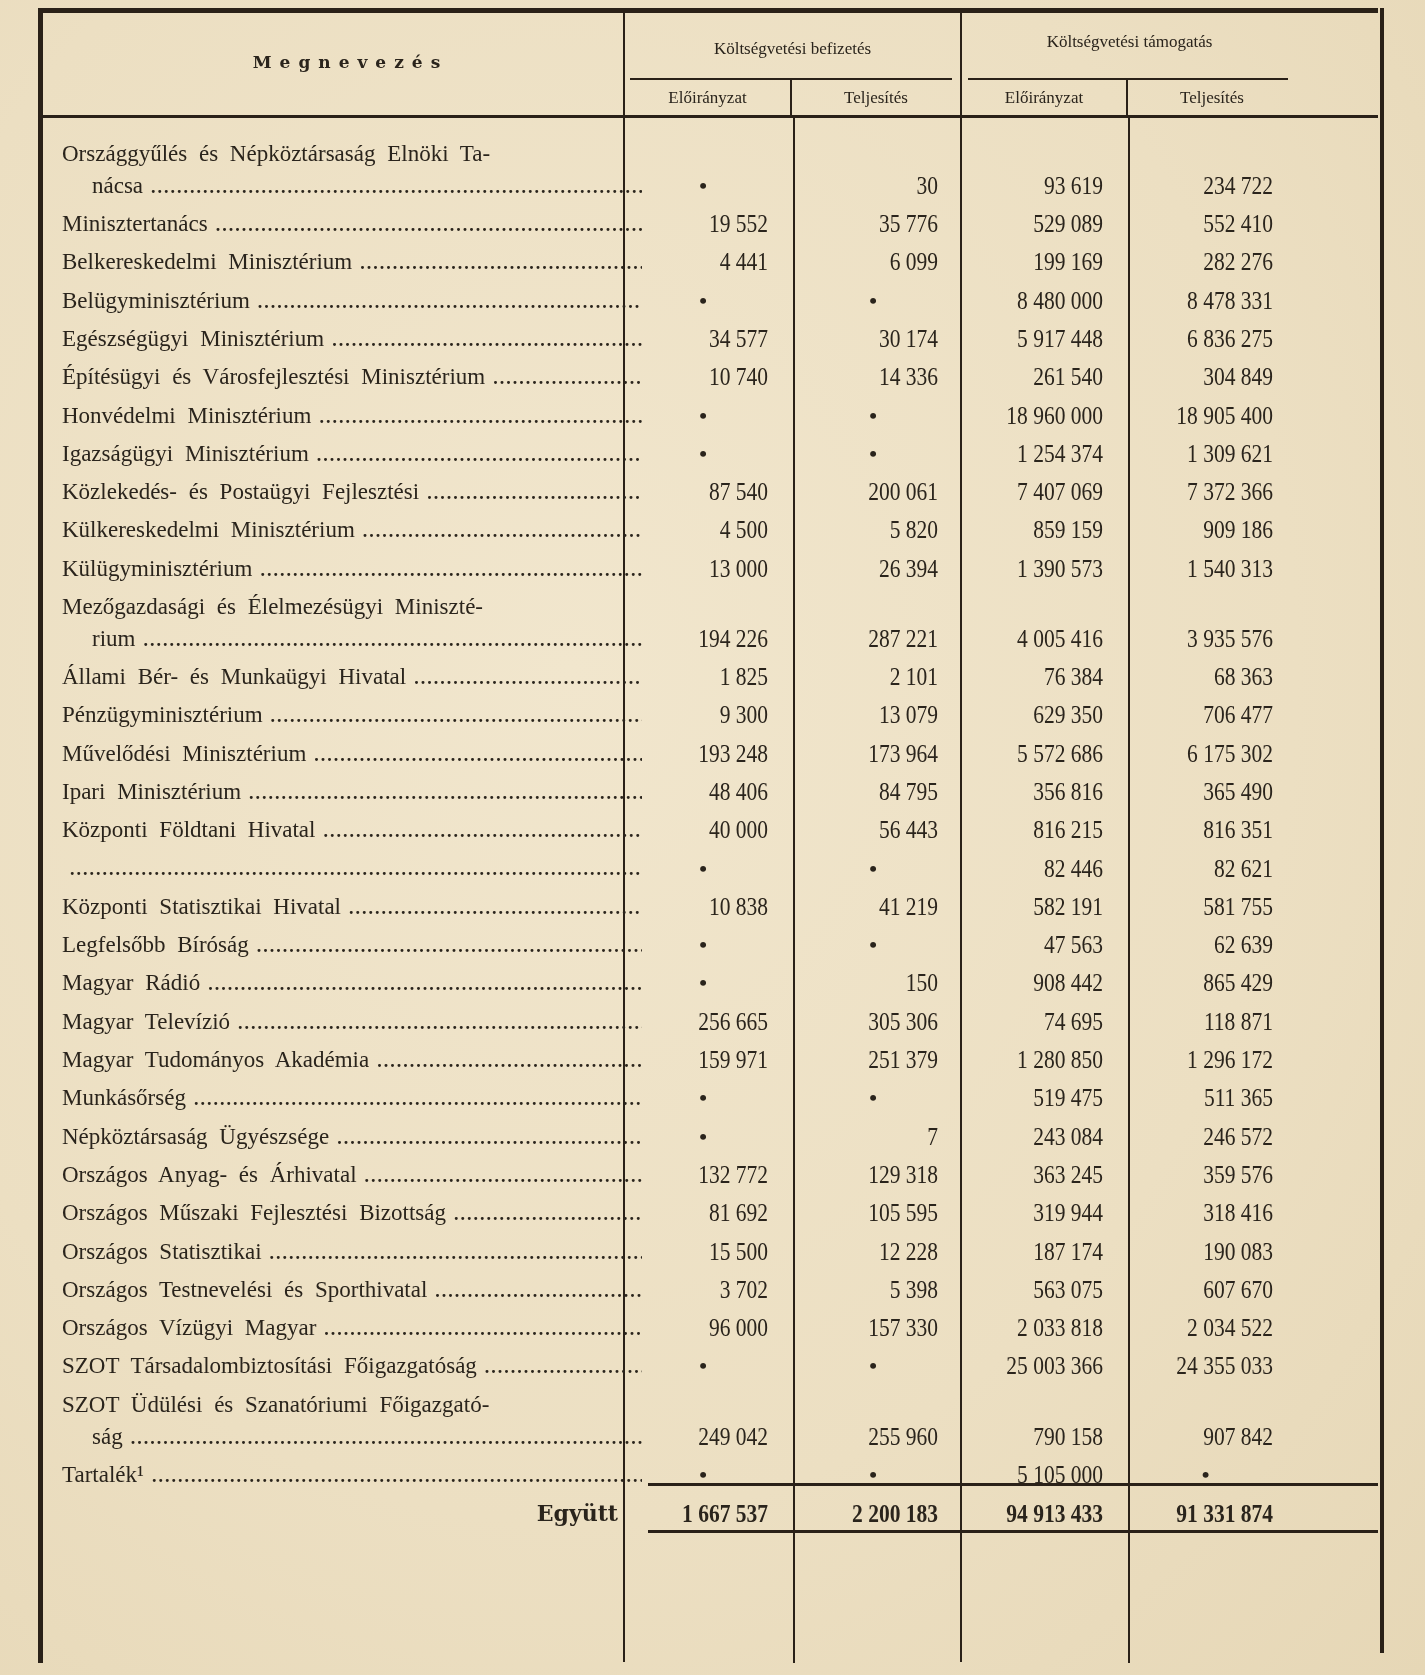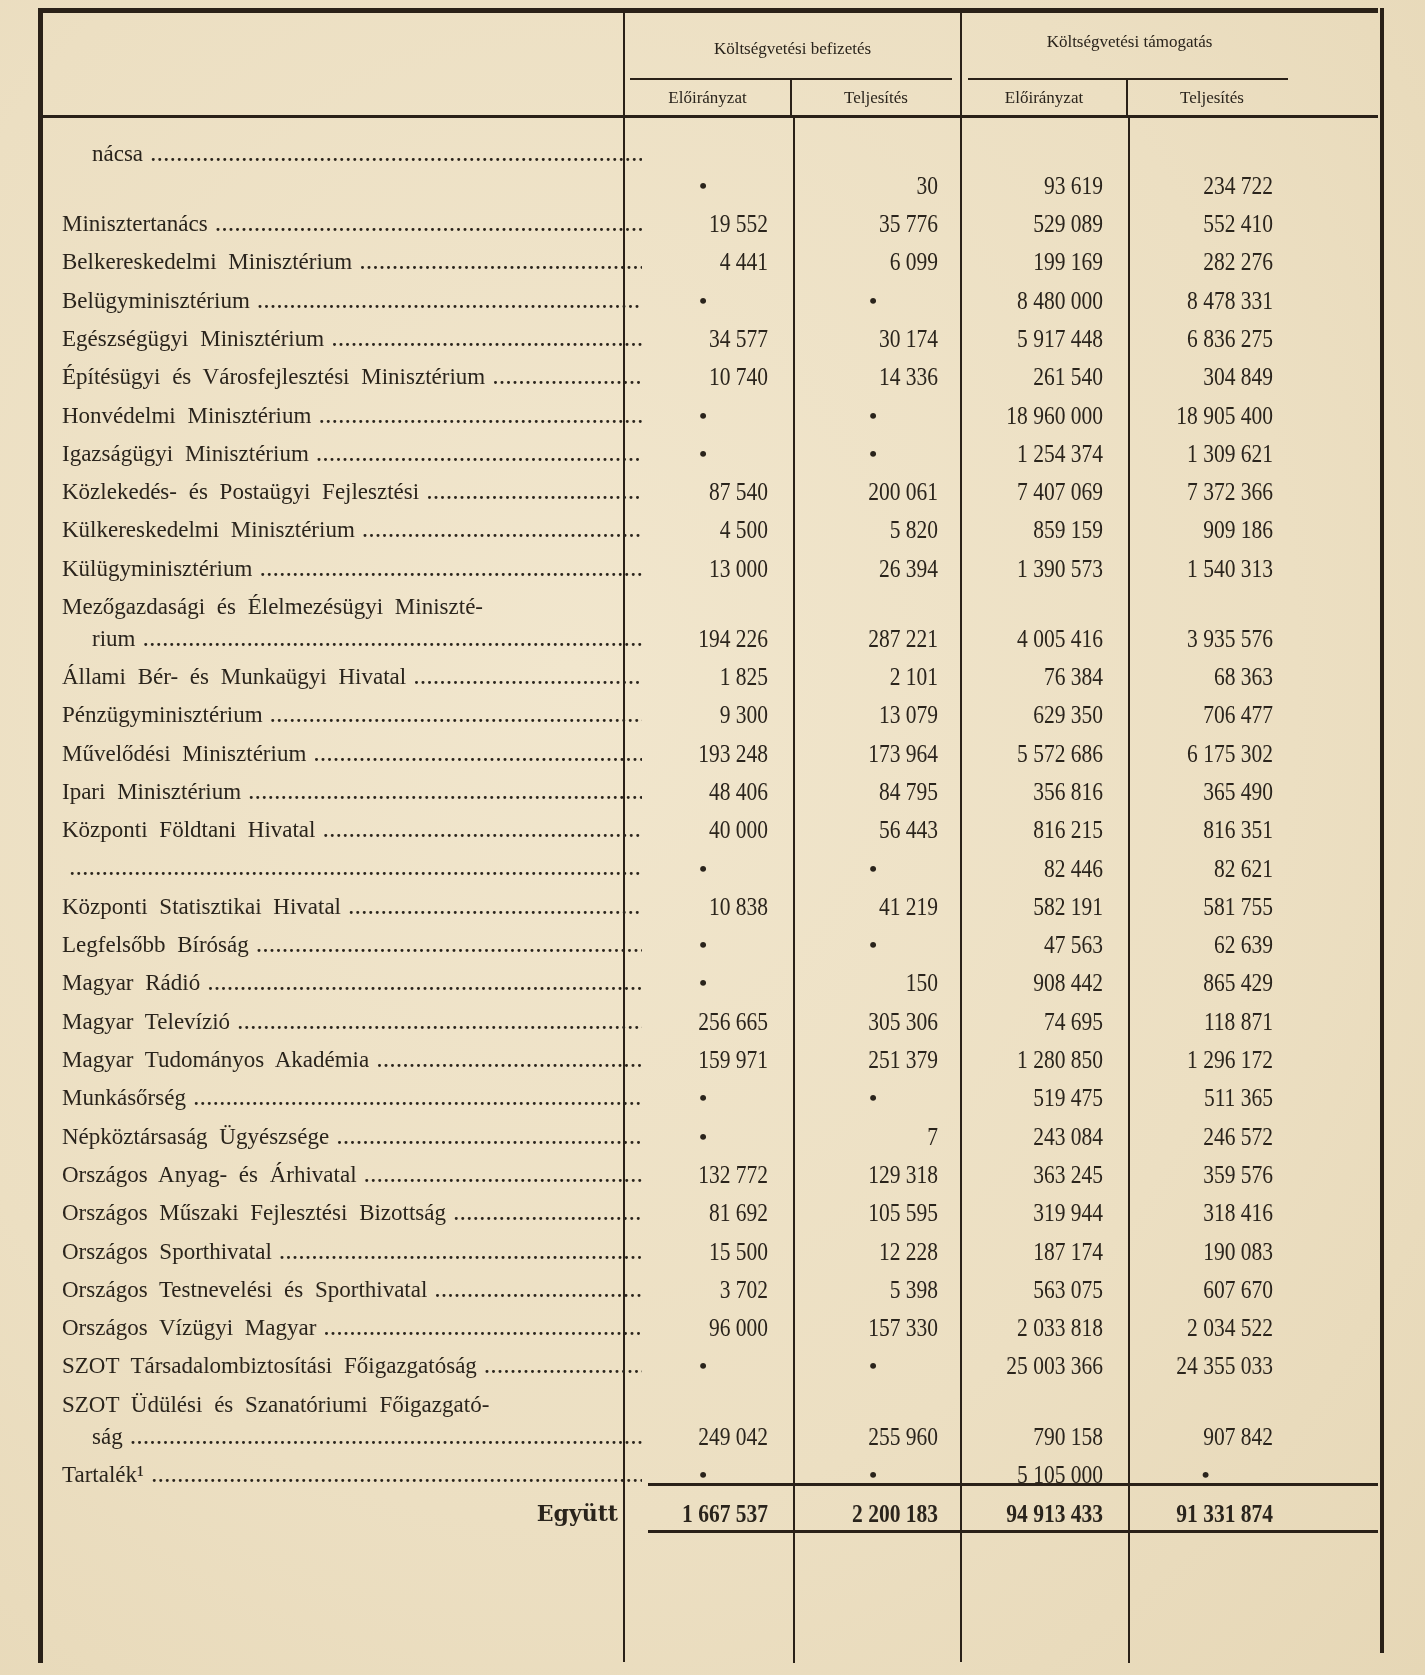--- a/index.html
+++ b/index.html
@@ -76,30 +76,34 @@
     <div class="vline" style="left:585px; top:4px; height:1650px;"></div>
     <div class="vline" style="left:752px; top:72px; height:36px;"></div>
     <div class="vline" style="left:755px; top:110px; height:1545px;"></div>
     <div class="vline" style="left:922px; top:4px; height:1650px;"></div>
     <div class="vline" style="left:1088px; top:72px; height:36px;"></div>
     <div class="vline" style="left:1090px; top:110px; height:1545px;"></div>
 
     <div class="hline" style="left:592px; top:70px; width:322px;"></div>
     <div class="hline" style="left:930px; top:70px; width:320px;"></div>
 
+    <div class="h-name">Megnevezés</div>
     <div class="h-group" style="left:587px; top:11px; width:335px;">Költségvetési befizetés</div>
     <div class="h-group" style="left:924px; top:4px; width:335px;">Költségvetési támogatás</div>
     <div class="h-sub" style="left:587px; top:72px; width:165px;">Előirányzat</div>
     <div class="h-sub" style="left:754px; top:72px; width:168px;">Teljesítés</div>
     <div class="h-sub" style="left:924px; top:72px; width:164px;">Előirányzat</div>
     <div class="h-sub" style="left:1090px; top:72px; width:168px;">Teljesítés</div>
 
     <div id="rows">
         <div class="row" style="top: 130px;">
           <div class="name">
+            <div class="line">
+              <span>Országgyűlés és Népköztársaság Elnöki Ta-</span>
+            </div>
             <div class="line indent">
               <span>nácsa</span>
               <span class="dots">.........................................................................................</span>
             </div>
           </div>
           <div class="num dot-mark" style="left: 600px; width: 130px; top: 32px; text-align: center; transform: none;">•</div>
           <div class="num" style="left: 770px; width: 130px; top: 32px;">30</div>
           <div class="num" style="left: 935px; width: 130px; top: 32px;">93 619</div>
           <div class="num" style="left: 1100px; width: 135px; top: 32px;">234 722</div>
         </div>
@@ -413,21 +417,21 @@
             </div>
           </div>
           <div class="num" style="left: 600px; width: 130px; top: 0px;">81 692</div>
           <div class="num" style="left: 770px; width: 130px; top: 0px;">105 595</div>
           <div class="num" style="left: 935px; width: 130px; top: 0px;">319 944</div>
           <div class="num" style="left: 1100px; width: 135px; top: 0px;">318 416</div>
         </div>
         <div class="row" style="top: 1227.5px;">
           <div class="name">
             <div class="line">
-              <span>Országos Sporthivatal</span>
+              <span>Országos Statisztikai</span>
               <span class="dots">.........................................................................................</span>
             </div>
           </div>
           <div class="num" style="left: 600px; width: 130px; top: 0px;">15 500</div>
           <div class="num" style="left: 770px; width: 130px; top: 0px;">12 228</div>
           <div class="num" style="left: 935px; width: 130px; top: 0px;">187 174</div>
           <div class="num" style="left: 1100px; width: 135px; top: 0px;">190 083</div>
         </div>
         <div class="row" style="top: 1265.8px;">
           <div class="name">

